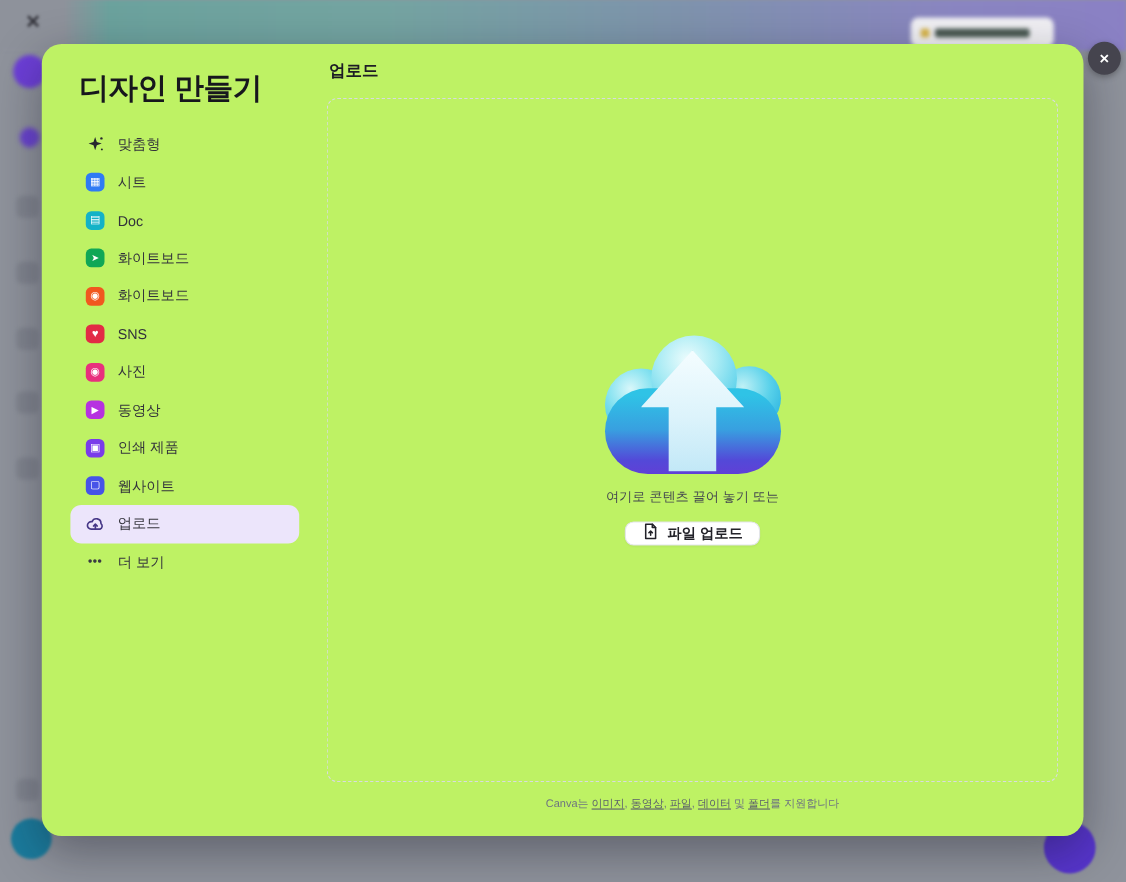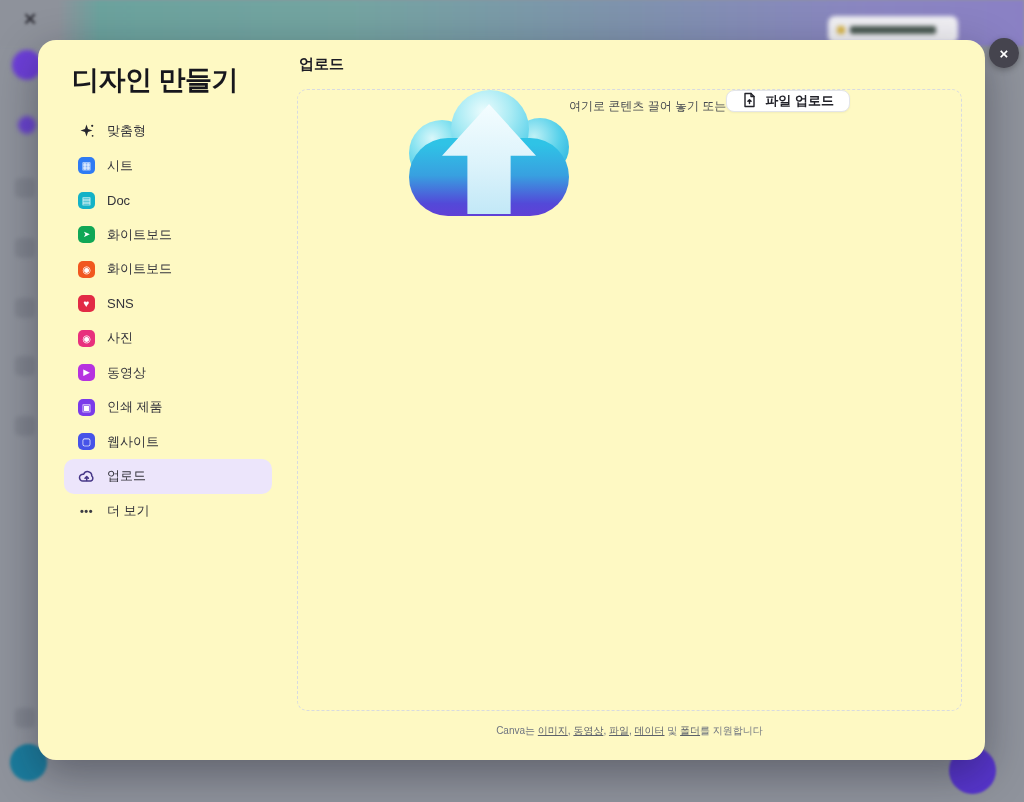--- a/index.html
+++ b/index.html
@@ -32,21 +32,21 @@
   .bg-pill .y { width:8px; height:8px; background:#d9b64a; }
   .bg-avatar  { position:absolute; left:12px; top:50px;  width:30px; height:30px; border-radius:50%; background:#6d3fd8; filter:blur(2px); }
   .bg-blob    { position:absolute; left:18px; top:116px; width:18px; height:18px; border-radius:50%; background:#6a44cf; filter:blur(2.5px); }
   .bg-ghost   { position:absolute; left:15px; width:20px; height:20px; border-radius:5px; background:#6c707c; opacity:.38; filter:blur(2px); }
   .bg-help    { position:absolute; left:10px; top:744px; width:37px; height:37px; border-radius:50%; background:#1b7b9c; filter:blur(1.5px); }
   .bg-fab     { position:absolute; left:949px; top:747px; width:47px; height:47px; border-radius:50%; background:#5735cd; filter:blur(1px); }
 
   
   .modal {
     position:absolute; left:38px; top:40px; width:947px; height:720px;
-    background:#fef9c3; border-radius:18px; z-index:2;
+    background:#bef264; border-radius:18px; z-index:2;
     box-shadow:0 14px 44px rgba(15,15,30,.38);
   }
   .close-btn {
     position:absolute; left:989px; top:38px; width:30px; height:30px;
     border-radius:50%; background:#45444e; z-index:3;
     display:flex; align-items:center; justify-content:center;
     color:#fff; font-size:15px; font-weight:700; cursor:pointer;
     box-shadow:0 2px 6px rgba(0,0,0,.3);
   }
 
@@ -72,21 +72,21 @@
   .icon.plain { color:#2b2b33; }
   .icon.dots { font-size:11px; letter-spacing:0.5px; color:#3a3a42; font-weight:700; }
   .s-label { margin-left:12px; font-size:13px; color:#33333b; }
 
   
   .m-content { position:absolute; left:259px; top:0; width:665px; height:720px; }
   .c-header { padding:15px 0 0 2px; font-size:15px; font-weight:700; color:#1d1d25; }
   .dropzone {
     margin-top:15px; width:665px; height:622px;
     border:1.5px dashed #d8dbe0; border-radius:10px;
-    display:flex; flex-direction:row; align-items:flex-start; justify-content:center;
+    display:flex; flex-direction:column; align-items:center; justify-content:center;
   }
   .hint { margin:8px 0 14px; font-size:12px; color:#44484f; }
   .btn-row { display:flex; gap:10px; }
   .up-btn {
     display:flex; align-items:center; gap:8px; height:22px; padding:0 15px;
     background:#fff; border:1px solid #e3e5e9; border-radius:8px;
     font-family:inherit; font-size:13px; font-weight:700; color:#222229;
     box-shadow:0 1px 2px rgba(0,0,0,.05); cursor:pointer;
   }
   .c-footer { margin-top:13px; text-align:center; font-size:10px; color:#6e7480; }

